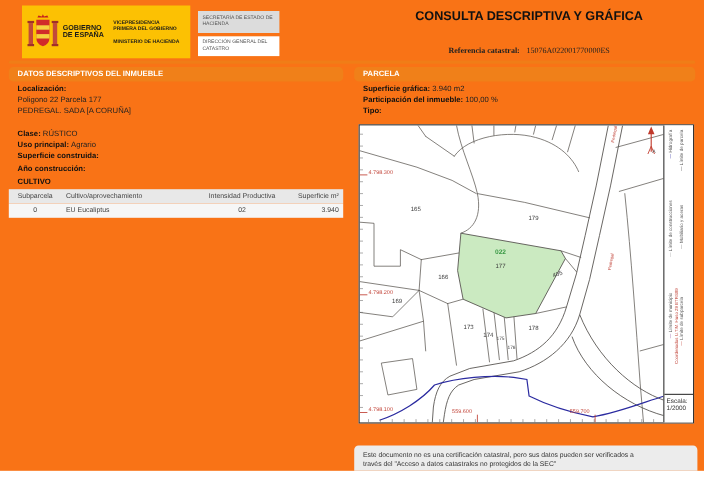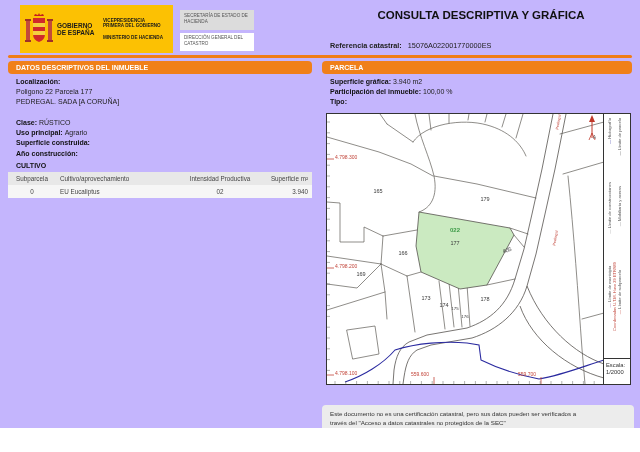--- a/index.html
+++ b/index.html
@@ -1,28 +1,28 @@
 <!DOCTYPE html>
 <html><head>
 <meta charset="utf-8">
 <style>
   * { margin:0; padding:0; box-sizing:border-box; }
   html,body { width:640px; height:452px; background:#fff; font-family:"Liberation Sans", sans-serif; }
-  #page { position:relative; width:640px; height:428px; background:#c4b5fd; overflow:hidden; }
+  #page { position:relative; width:640px; height:428px; background:#f97316; overflow:hidden; }
 
   
   .gov-banner { position:absolute; left:20px; top:5px; width:153px; height:48px; background:#FCC103; display:flex; align-items:center; }
   .emblem { width:30px; height:36px; margin-left:4px; flex:0 0 auto; }
   .gob-text { font-size:6.5px; font-weight:bold; color:#1a1a1a; line-height:7.5px; margin-left:3px; width:42px; }
   .min-text { font-size:4.6px; font-weight:bold; color:#1a1a1a; line-height:5.6px; margin-left:4px; width:62px; }
   .min-text .blk { margin-bottom:6px; }
   .hdr-box1 { position:absolute; left:180px; top:10px; width:74px; height:20px; background:#DCDCDC; font-size:4.6px; color:#555; line-height:5.6px; padding:3px 4px; }
   .hdr-box2 { position:absolute; left:180px; top:33px; width:74px; height:18px; background:#ffffff; font-size:4.6px; color:#555; line-height:5.6px; padding:2px 4px; }
   .doc-title { position:absolute; left:330px; top:8px; width:302px; text-align:center; font-size:11.5px; font-weight:bold; color:#111; line-height:15px; }
-  .ref-line { position:absolute; left:330px; top:41px; width:302px; font-size:7.3px; color:#222; }
+  .ref-line { position:absolute; left:330px; top:41px; width:302px; text-align:center; font-size:7.3px; color:#222;font-family:Liberation Serif, serif; }
   .ref-line b { margin-right:6px; }
   .orange-rule { position:absolute; left:8px; top:55px; width:624px; height:2.5px; background:#F07D17; border-radius:2px; }
 
   
   .panel-bar { position:absolute; height:13px; background:#F08019; border-radius:4px; color:#fff; font-size:7px; font-weight:bold; line-height:13px; padding-left:8px; }
   #bar-left { left:8px; top:61px; width:304px; }
   #bar-right { left:322px; top:61px; width:310px; }
 
   
   .fld { position:absolute; font-size:7px; color:#222; white-space:nowrap; }

